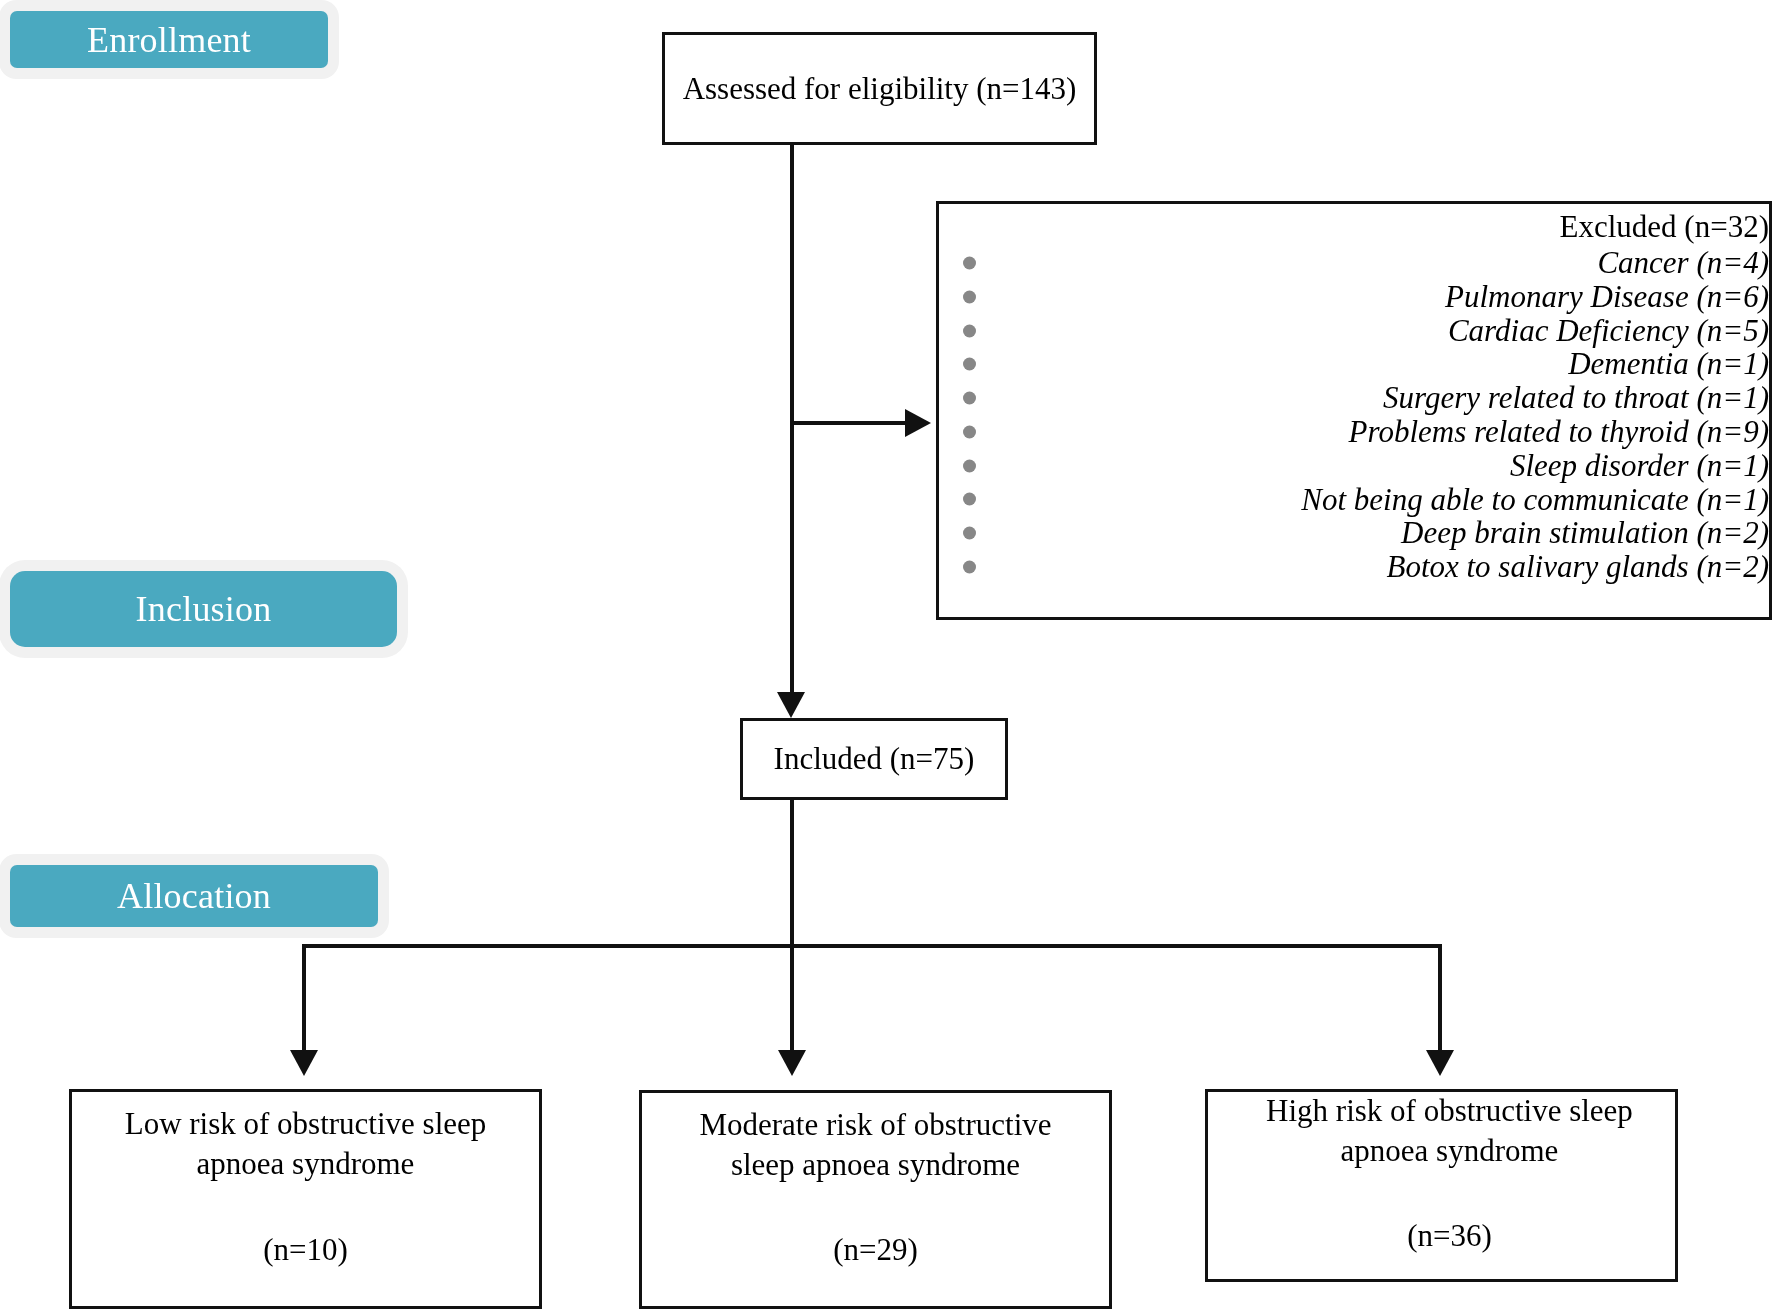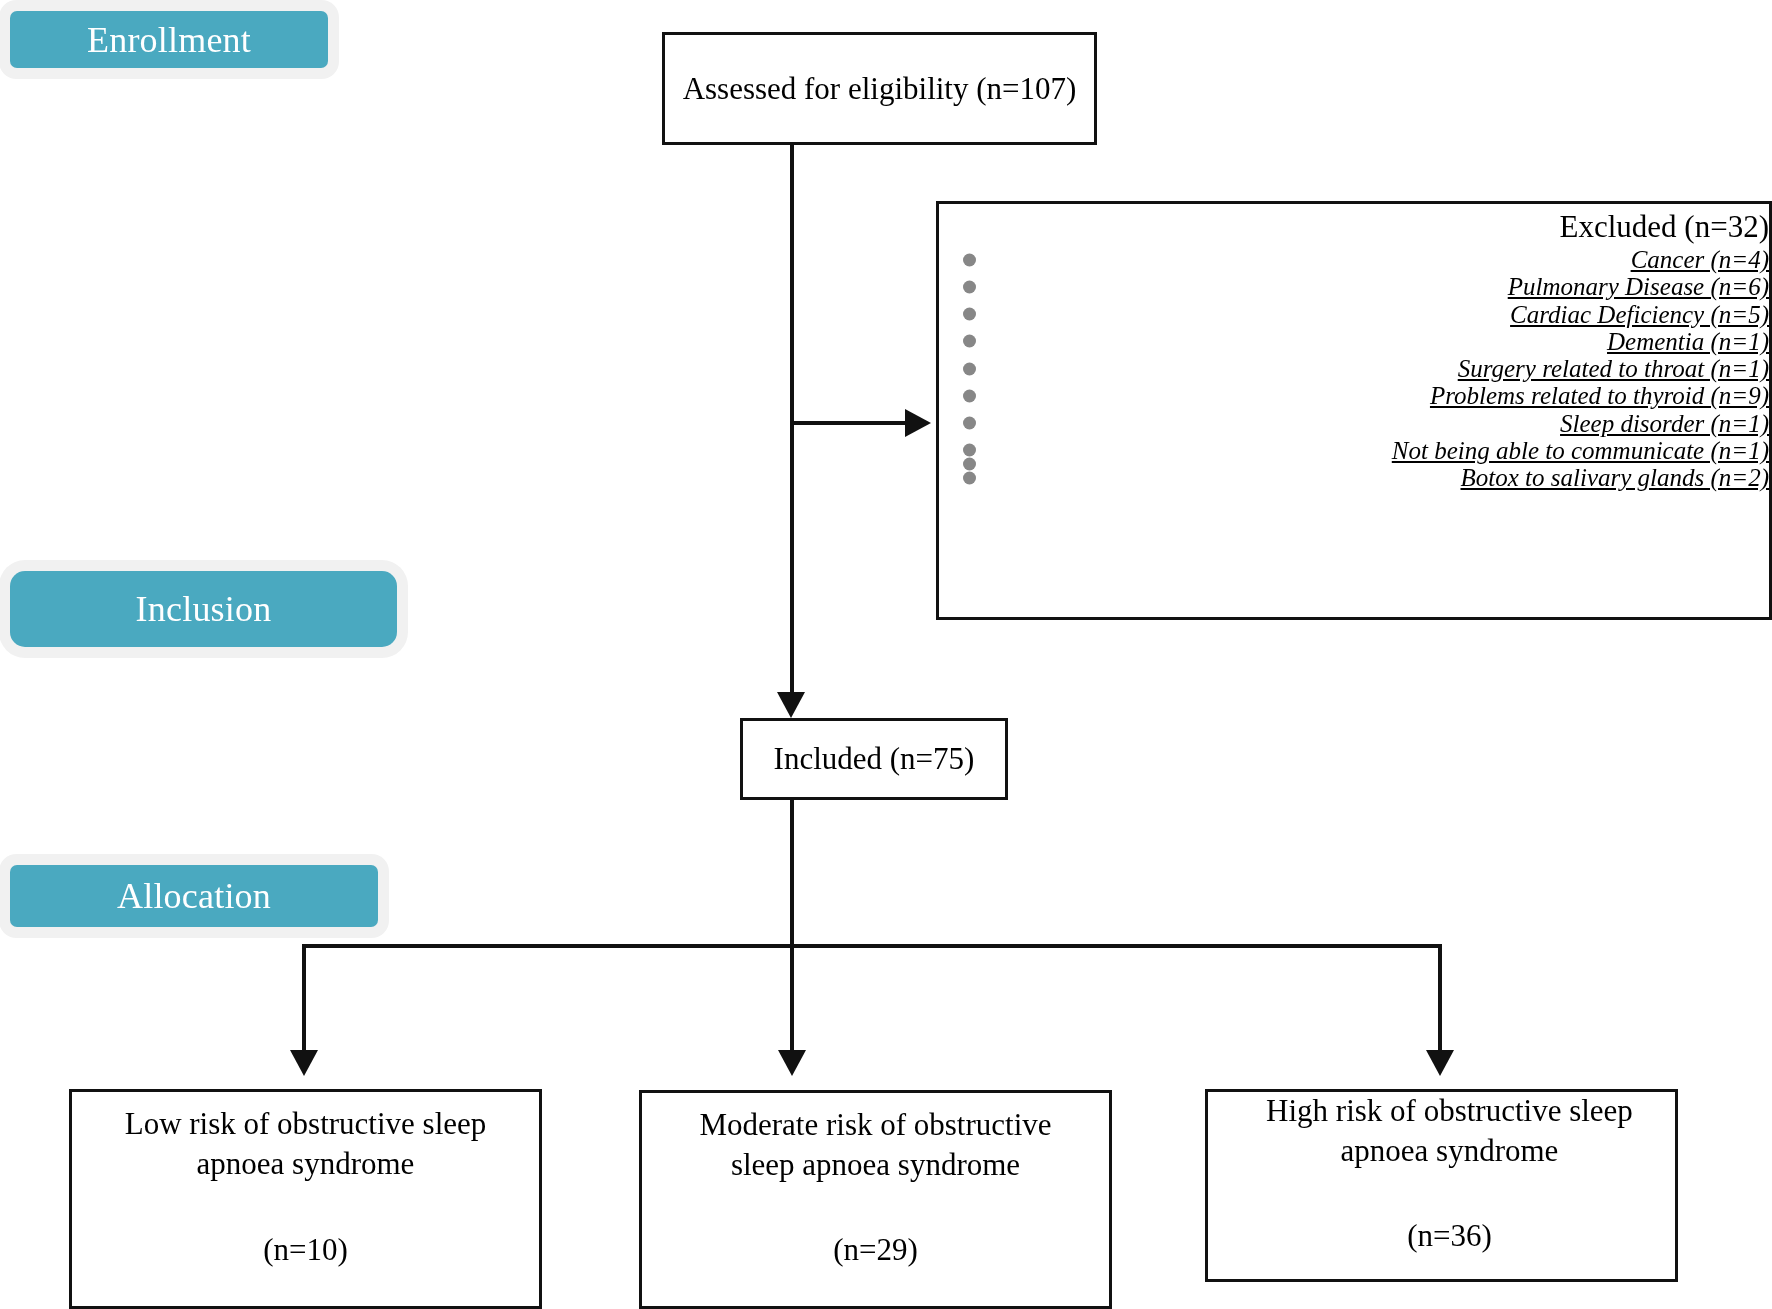--- a/index.html
+++ b/index.html
@@ -72,25 +72,24 @@
     padding: 6px 0 2px 14px;
   }
   ul.excl-list {
     list-style: none;
     margin: 0;
     padding: 0 0 0 14px;
   }
   ul.excl-list li {
     position: relative;
     font-style: italic;
-    font-size: 25px;
+    font-size: 31px;
     line-height: 1.09;
     padding-left: 72px;
     white-space: nowrap;
-    text-decoration: underline;
   }
   ul.excl-list li .bullet-dot {
     position: absolute;
     left: 10px;
     top: 50%;
     transform: translateY(-50%);
     width: 13px;
     height: 13px;
     border-radius: 50%;
     background: #878787;
@@ -136,21 +135,21 @@
   <div class="stage-pill" style="left:10px; top:571px; width:387px; height:76px;border-radius:15px;">
     <span>Inclusion</span>
   </div>
 
   <div class="stage-pill" style="left:10px; top:865px; width:368px; height:62px;">
     <span>Allocation</span>
   </div>
 
   <div class="flow-box" style="left:662px; top:32px; width:435px; height:113px;">
     <div class="box-inner">
-      <span>Assessed for eligibility (n=107)</span>
+      <span>Assessed for eligibility (n=143)</span>
     </div>
   </div>
 
   <div class="vline" style="left:790px; top:145px; height:557px;"></div>
   <div class="arrow-down" style="left:777px; top:692px;"></div>
 
   <div class="hline" style="left:790px; top:421px; width:118px;"></div>
   <div class="arrow-right" style="left:905px; top:409px;"></div>
 
   <div class="flow-box topalign" style="left:936px; top:201px; width:836px; height:419px;">
@@ -184,20 +183,21 @@
         <li>
           <span class="bullet-dot"></span>
           <span>Sleep disorder (n=1)</span>
         </li>
         <li>
           <span class="bullet-dot"></span>
           <span>Not being able to communicate (n=1)</span>
         </li>
         <li>
           <span class="bullet-dot"></span>
+          <span>Deep brain stimulation (n=2)</span>
         </li>
         <li>
           <span class="bullet-dot"></span>
           <span>Botox to salivary glands (n=2)</span>
         </li>
       </ul>
     </div>
   </div>
 
   <div class="flow-box" style="left:740px; top:718px; width:268px; height:82px;">

